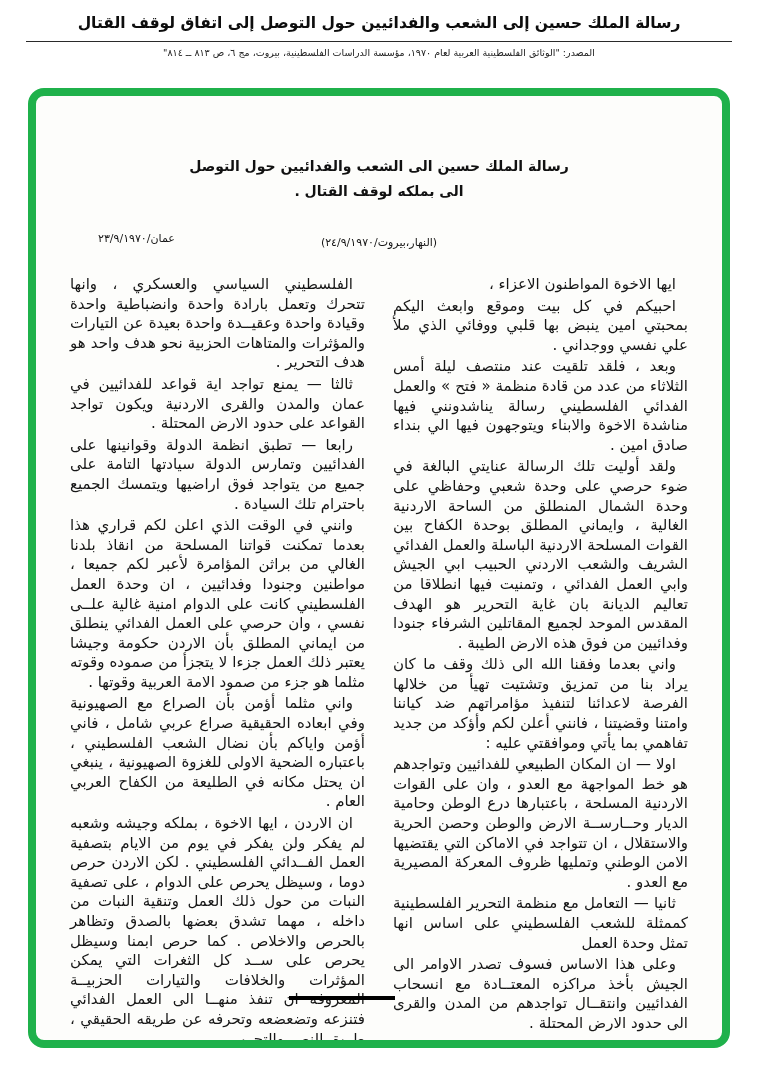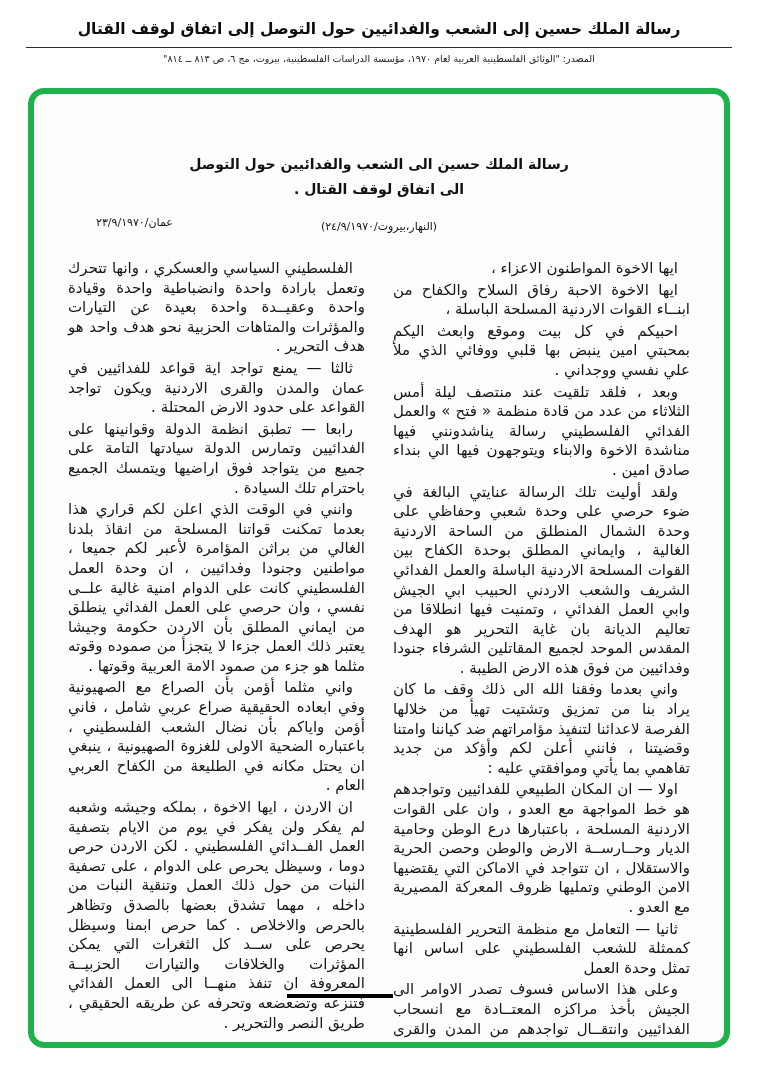--- a/index.html
+++ b/index.html
@@ -5,43 +5,43 @@
   * { margin:0; padding:0; box-sizing:border-box; }
   html,body { width:758px; height:1078px; }
   body {
     background:#ffffff;
     font-family:"DejaVu Sans", sans-serif;
     color:#1a1a1a;
     position:relative;
     overflow:hidden;
   }
   
-  .top-header { direction:rtl; text-align:center; padding-top:20px; }
+  .top-header { direction:rtl; text-align:center; padding-top:14px; }
   .top-title { font-size:15.5px; font-weight:bold; color:#0d0d0d; letter-spacing:0; }
   .header-rule { border:none; border-top:1.5px solid #2a2a2a; margin:9px 26px 5px 26px; }
   .top-source { font-size:9.5px; color:#202020; direction:rtl; }
 
   
   .green-frame {
     position:absolute; left:28px; top:88px;
     width:702px; height:960px;
-    border:6px solid #c4b5fd;
+    border:8px solid #c4b5fd;
     border-radius:16px;
     background:#fdfdfb;
     overflow:hidden;
   }
   .scan-page {
     position:absolute; inset:0;
     padding:58px 34px 0 34px;
     direction:rtl;
   }
 
   
   .doc-title { text-align:center; font-weight:bold; font-size:14px; line-height:25px; color:#111; }
-  .date-row { position:relative; height:22px; margin-top:14px; font-size:11px; color:#141414;text-decoration:underline; }
+  .date-row { position:relative; height:22px; margin-top:28px; font-size:11px; color:#141414;text-decoration:underline; }
   .date-place { position:absolute; left:28px; top:0; direction:rtl; }
   .date-source { position:absolute; left:50%; transform:translateX(-50%); top:4px; direction:rtl; }
 
   .doc-body {
     display:flex; flex-direction:row;
     direction:rtl;
     gap:28px;
     margin-top:20px;
   }
   .col { flex:1 1 0; text-align:justify; font-size:15px; line-height:19.6px; color:#161616; }
@@ -61,33 +61,32 @@
   <div class="top-title">رسالة الملك حسين إلى الشعب والفدائيين حول التوصل إلى اتفاق لوقف القتال</div>
   <hr class="header-rule">
   <div class="top-source">المصدر: "الوثائق الفلسطينية العربية لعام ١٩٧٠، مؤسسة الدراسات الفلسطينية، بيروت، مج ٦، ص ٨١٣ ــ ٨١٤"</div>
 </div>
 
 <div class="green-frame" style="border-color: rgb(31, 177, 75);">
   <div class="scan-page">
 
     <div class="doc-title">
       <div>رسالة الملك حسين الى الشعب والفدائيين حول التوصل</div>
-      <div>الى اتفاق لوقف القتال .</div>
+      <div>الى بملكه لوقف القتال .</div>
     </div>
 
     <div class="date-row">
       <span class="date-place">عمان/٢٣/٩/١٩٧٠</span>
       <span class="date-source">(النهار،بيروت/٢٤/٩/١٩٧٠)</span>
     </div>
 
     <div class="doc-body">
 
       <div class="col">
         <p>ايها الاخوة المواطنون الاعزاء ،</p>
-        <p>ايها الاخوة الاحبة رفاق السلاح والكفاح من ابنــاء القوات الاردنية المسلحة الباسلة ،</p>
         <p>احبيكم في كل بيت وموقع وابعث اليكم بمحبتي امين ينبض بها قلبي ووفائي الذي ملأ علي نفسي ووجداني .</p>
         <p>وبعد ، فلقد تلقيت عند منتصف ليلة أمس الثلاثاء من عدد من قادة منظمة « فتح » والعمل الفدائي الفلسطيني رسالة يناشدونني فيها مناشدة الاخوة والابناء ويتوجهون فيها الي بنداء صادق امين .</p>
         <p>ولقد أوليت تلك الرسالة عنايتي البالغة في ضوء حرصي على وحدة شعبي وحفاظي على وحدة الشمال المنطلق من الساحة الاردنية الغالية ، وايماني المطلق بوحدة الكفاح بين القوات المسلحة الاردنية الباسلة والعمل الفدائي الشريف والشعب الاردني الحبيب ابي الجيش وابي العمل الفدائي ، وتمنيت فيها انطلاقا من تعاليم الديانة بان غاية التحرير هو الهدف المقدس الموحد لجميع المقاتلين الشرفاء جنودا وفدائيين من فوق هذه الارض الطيبة .</p>
         <p>واني بعدما وفقنا الله الى ذلك وقف ما كان يراد بنا من تمزيق وتشتيت تهيأ من خلالها الفرصة لاعدائنا لتنفيذ مؤامراتهم ضد كياننا وامتنا وقضيتنا ، فانني أعلن لكم وأؤكد من جديد تفاهمي بما يأتي وموافقتي عليه :</p>
         <p>اولا — ان المكان الطبيعي للفدائيين وتواجدهم هو خط المواجهة مع العدو ، وان على القوات الاردنية المسلحة ، باعتبارها درع الوطن وحامية الديار وحــارســة الارض والوطن وحصن الحرية والاستقلال ، ان تتواجد في الاماكن التي يقتضيها الامن الوطني وتمليها ظروف المعركة المصيرية مع العدو .</p>
         <p>ثانيا — التعامل مع منظمة التحرير الفلسطينية كممثلة للشعب الفلسطيني على اساس انها تمثل وحدة العمل</p>
         <p>وعلى هذا الاساس فسوف تصدر الاوامر الى الجيش بأخذ مراكزه المعتــادة مع انسحاب الفدائيين وانتقــال تواجدهم من المدن والقرى الى حدود الارض المحتلة .</p>
       </div>
 
       <div class="col">

